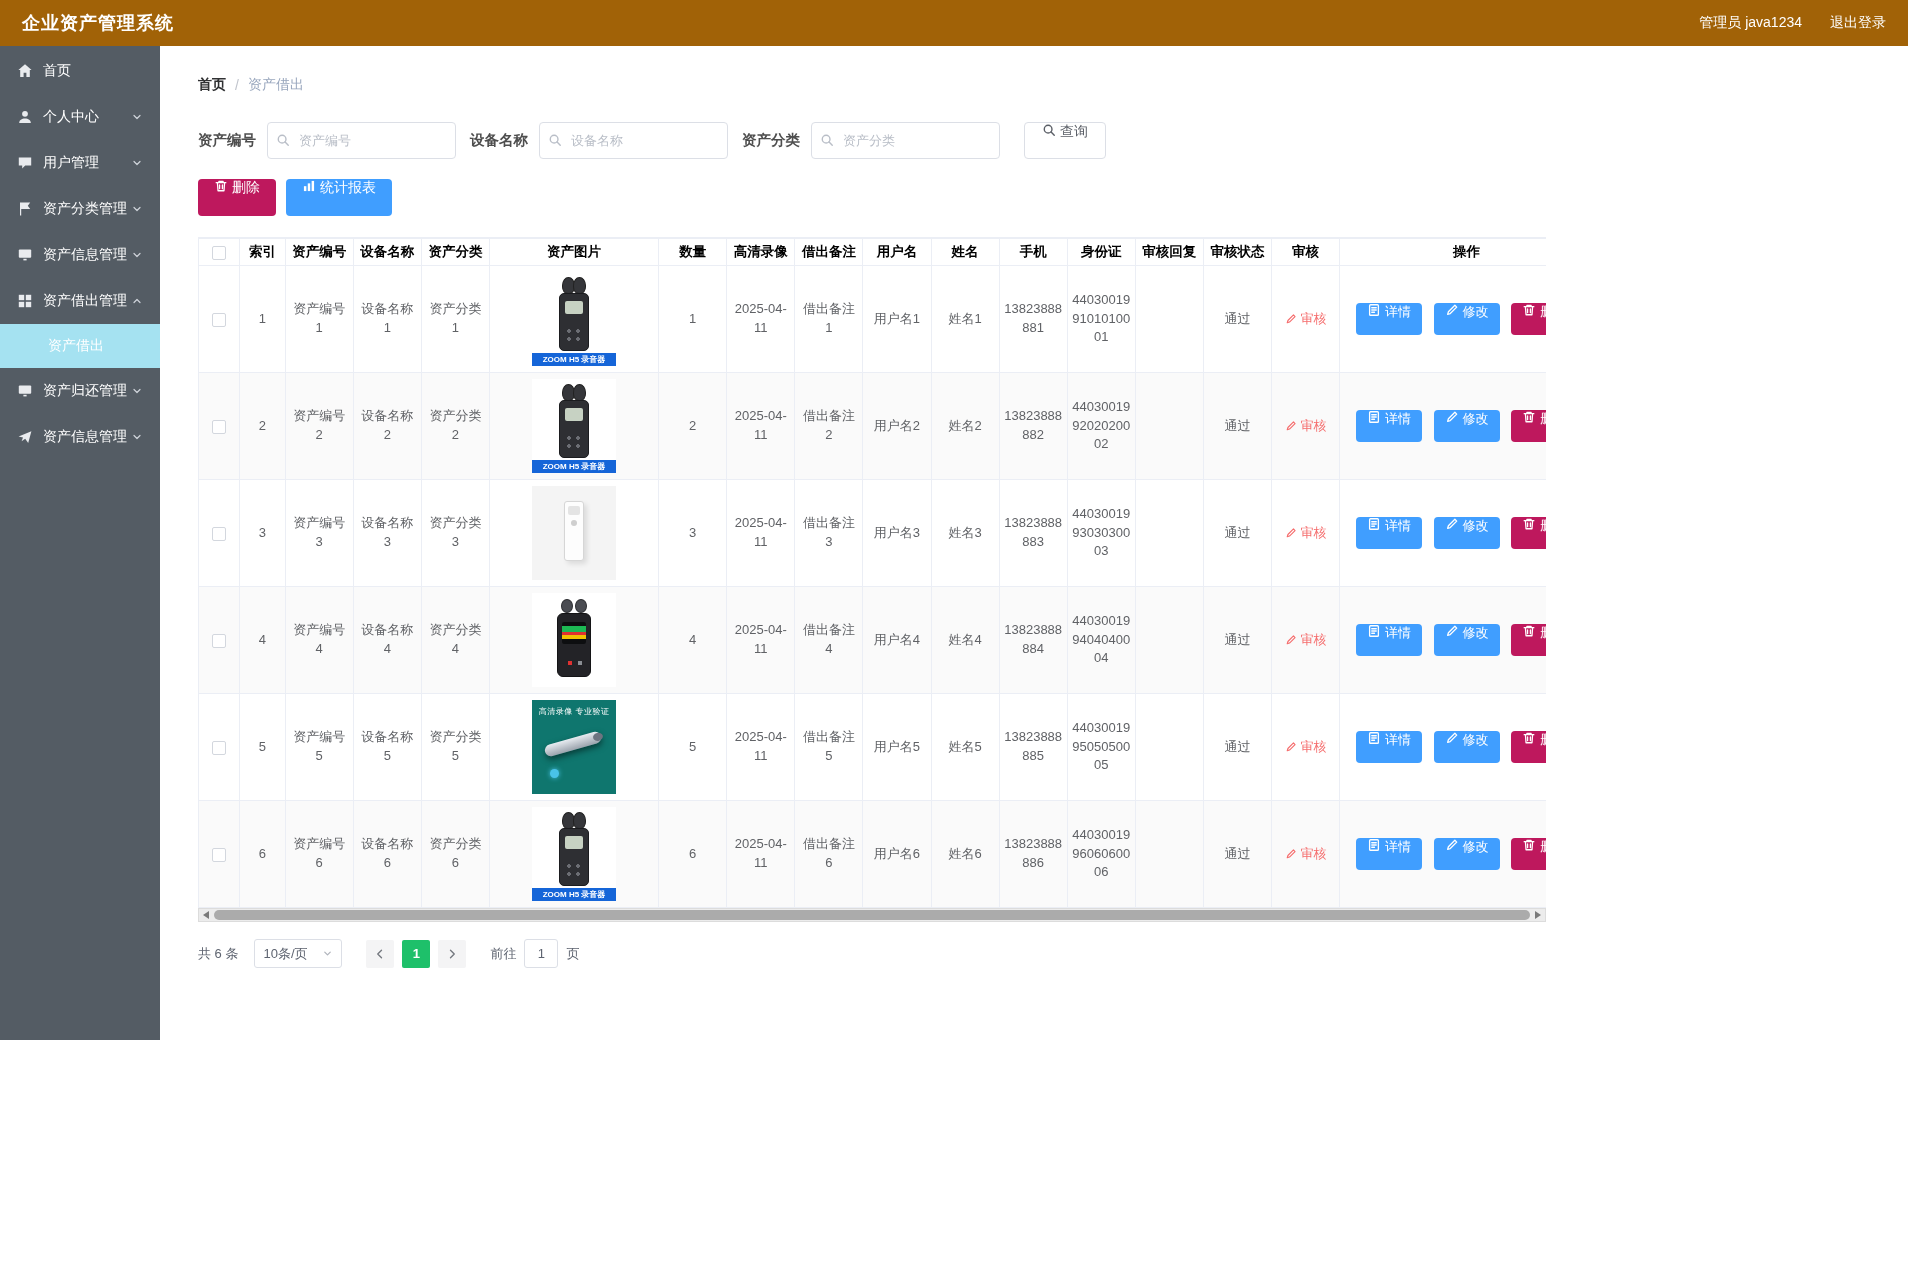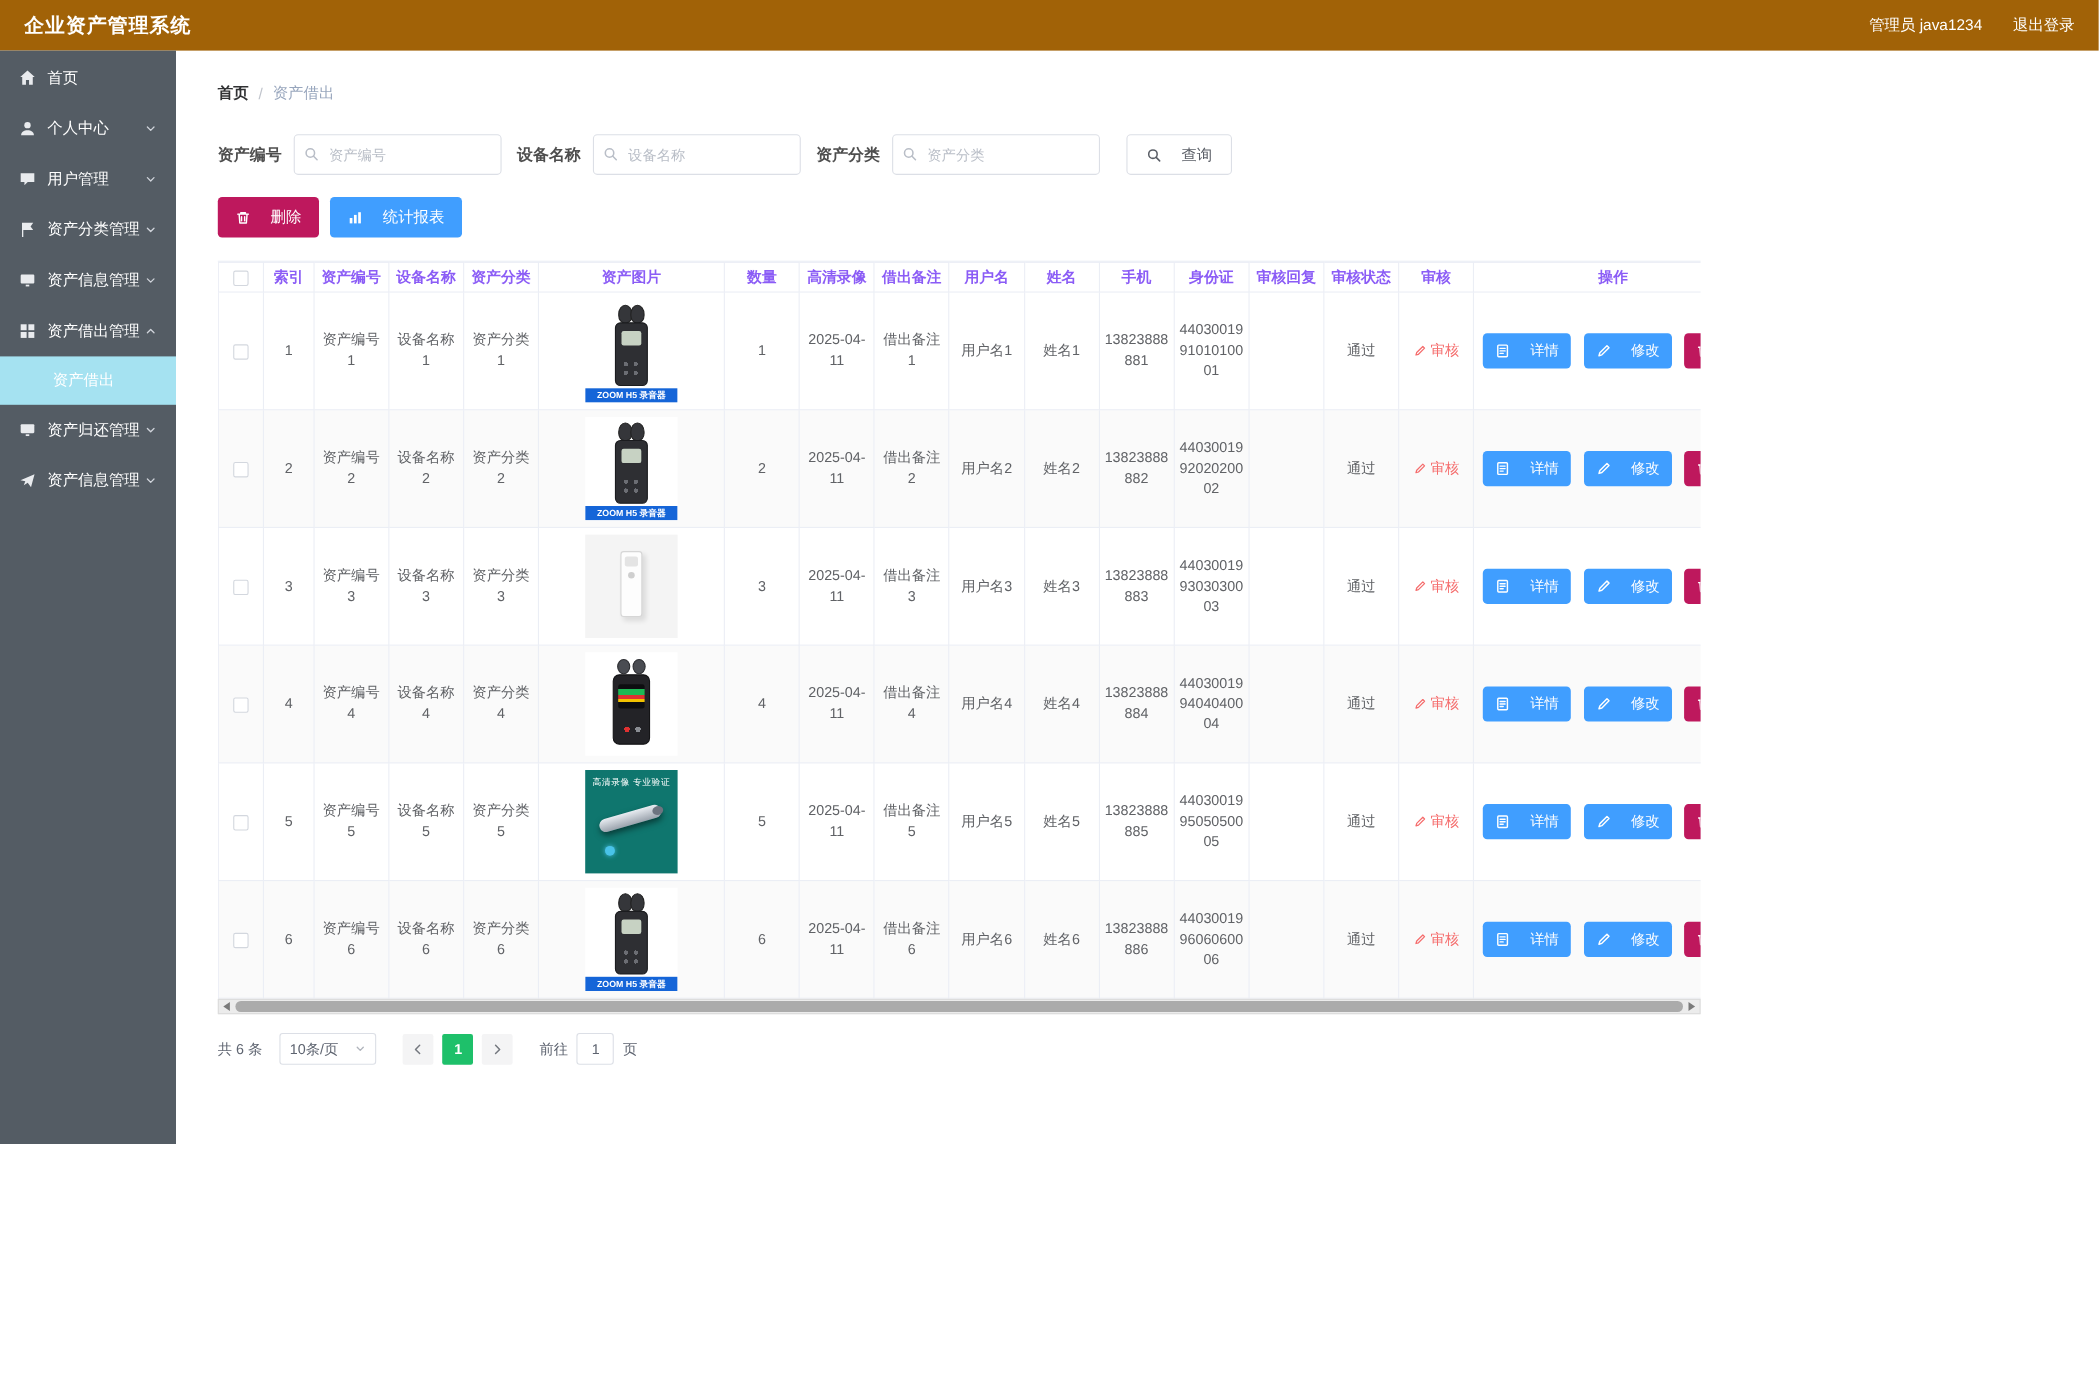--- a/index.html
+++ b/index.html
@@ -34,40 +34,40 @@
   .bc-current { color:#98a6bd; }
 
   
   .search-row { display:flex; align-items:center; margin-bottom:20px; }
   .search-label { font-weight:bold; color:#4e4e4e; margin-right:11px; font-size:14.5px; }
   .search-box { position:relative; margin-right:14px; }
   .search-box input { width:189px; height:37px; border:1px solid #dcdfe6; border-radius:4px; padding:0 10px 0 31px; font-size:13px; color:#606266; outline:none; background:#fff; }
   .search-box input::placeholder { color:#b9bec7; }
   .s-icon { position:absolute; left:9px; top:11px; width:15px; height:15px; pointer-events:none; }
   .s-icon svg { width:14px; height:14px; fill:none; stroke:#b9bec7; stroke-width:1.6; stroke-linecap:round; }
-  .btn { display:inline-flex; align-items:center; justify-content:center; gap:18px; border:none; border-radius:4px; cursor:pointer; font-family:inherit; }
+  .btn { display:inline-flex; align-items:flex-start; justify-content:center; gap:4px; border:none; border-radius:4px; cursor:pointer; font-family:inherit; }
   .btn svg { flex:none; }
   .btn-query { height:37px; padding:0 17px; background:#fff; border:1px solid #dcdfe6; color:#5a5e66; font-size:14px; margin-left:10px; }
   .btn-query svg { width:14px; height:14px; fill:none; stroke:#5a5e66; stroke-width:1.6; stroke-linecap:round; }
 
   
   .toolbar { display:flex; gap:10px; margin-bottom:21px; }
   .btn-lg { height:37px; padding:0 16px; font-size:14px; color:#fff; }
   .btn-red { background:#be185d; }
   .btn-blue { background:#409eff; }
   .wicon { width:14px; height:14px; }
   .wicon.stroke { fill:none; stroke:#fff; stroke-width:1.5; stroke-linecap:round; stroke-linejoin:round; }
   .wicon.fill { fill:#fff; }
 
   
   .table-zone { width:1348px; }
   .table-scroll { width:100%; overflow:hidden; border-top:1px solid #ebeef5; }
   table { border-collapse:collapse; width:1396px; table-layout:fixed; font-size:13px; color:#606266; background:#fff; }
   th, td { border:1px solid #ebeef5; text-align:center; vertical-align:middle; padding:6px 4px; word-wrap:break-word; }
-  thead th { color:#8b5cf6; font-weight:bold; padding:4px 4px; font-size:13.5px; background:#fff; }
+  thead th { color:#000000; font-weight:bold; padding:4px 4px; font-size:13.5px; background:#fff; }
   tbody tr { height:104px; }
   tbody tr:nth-child(even) { background:#fafafa; }
   .break { word-break:break-all; line-height:1.45; }
   .cellpad { line-height:1.45; }
 
   .checkbox { display:inline-block; width:14px; height:14px; border:1px solid #d3d7de; border-radius:2px; background:#fff; cursor:pointer; vertical-align:middle; }
 
   
   .ops-cell { white-space:nowrap; }
   .btn-sm { height:32px; padding:0 11px; font-size:13px; color:#fff; margin:0 4px; }

